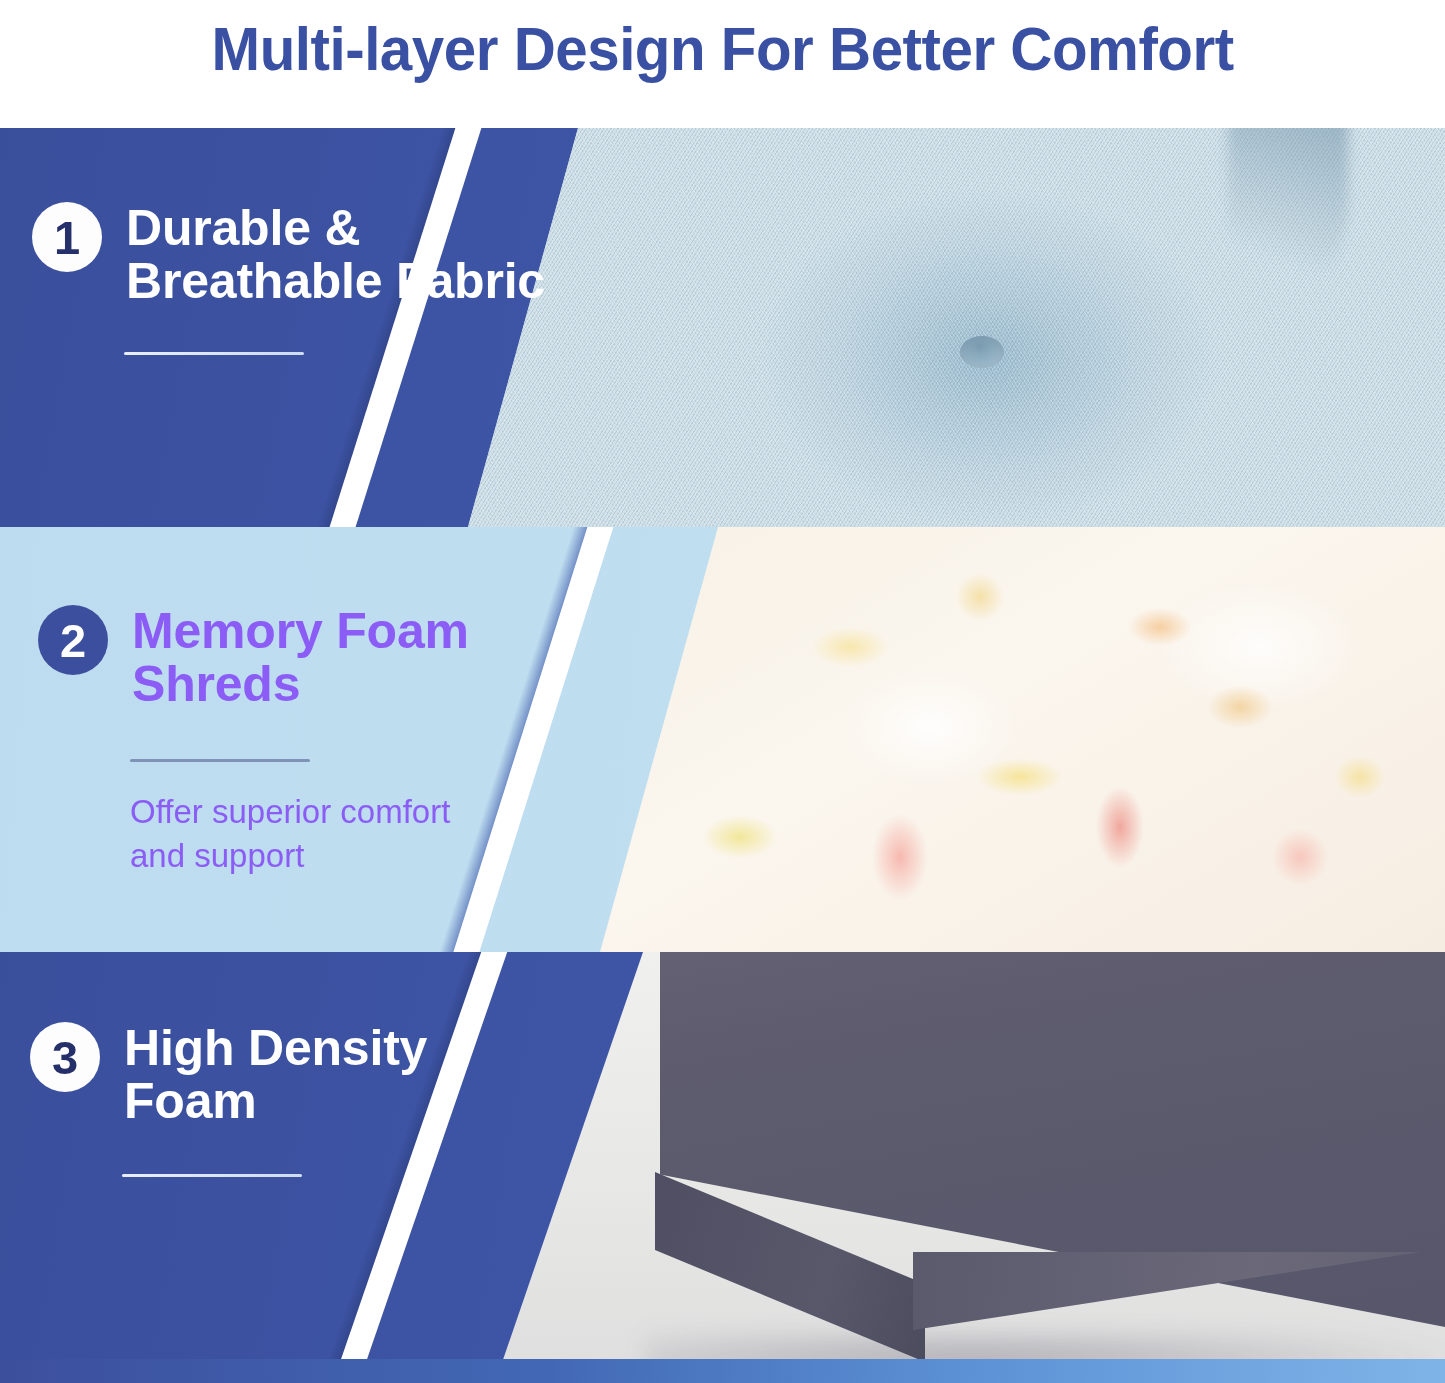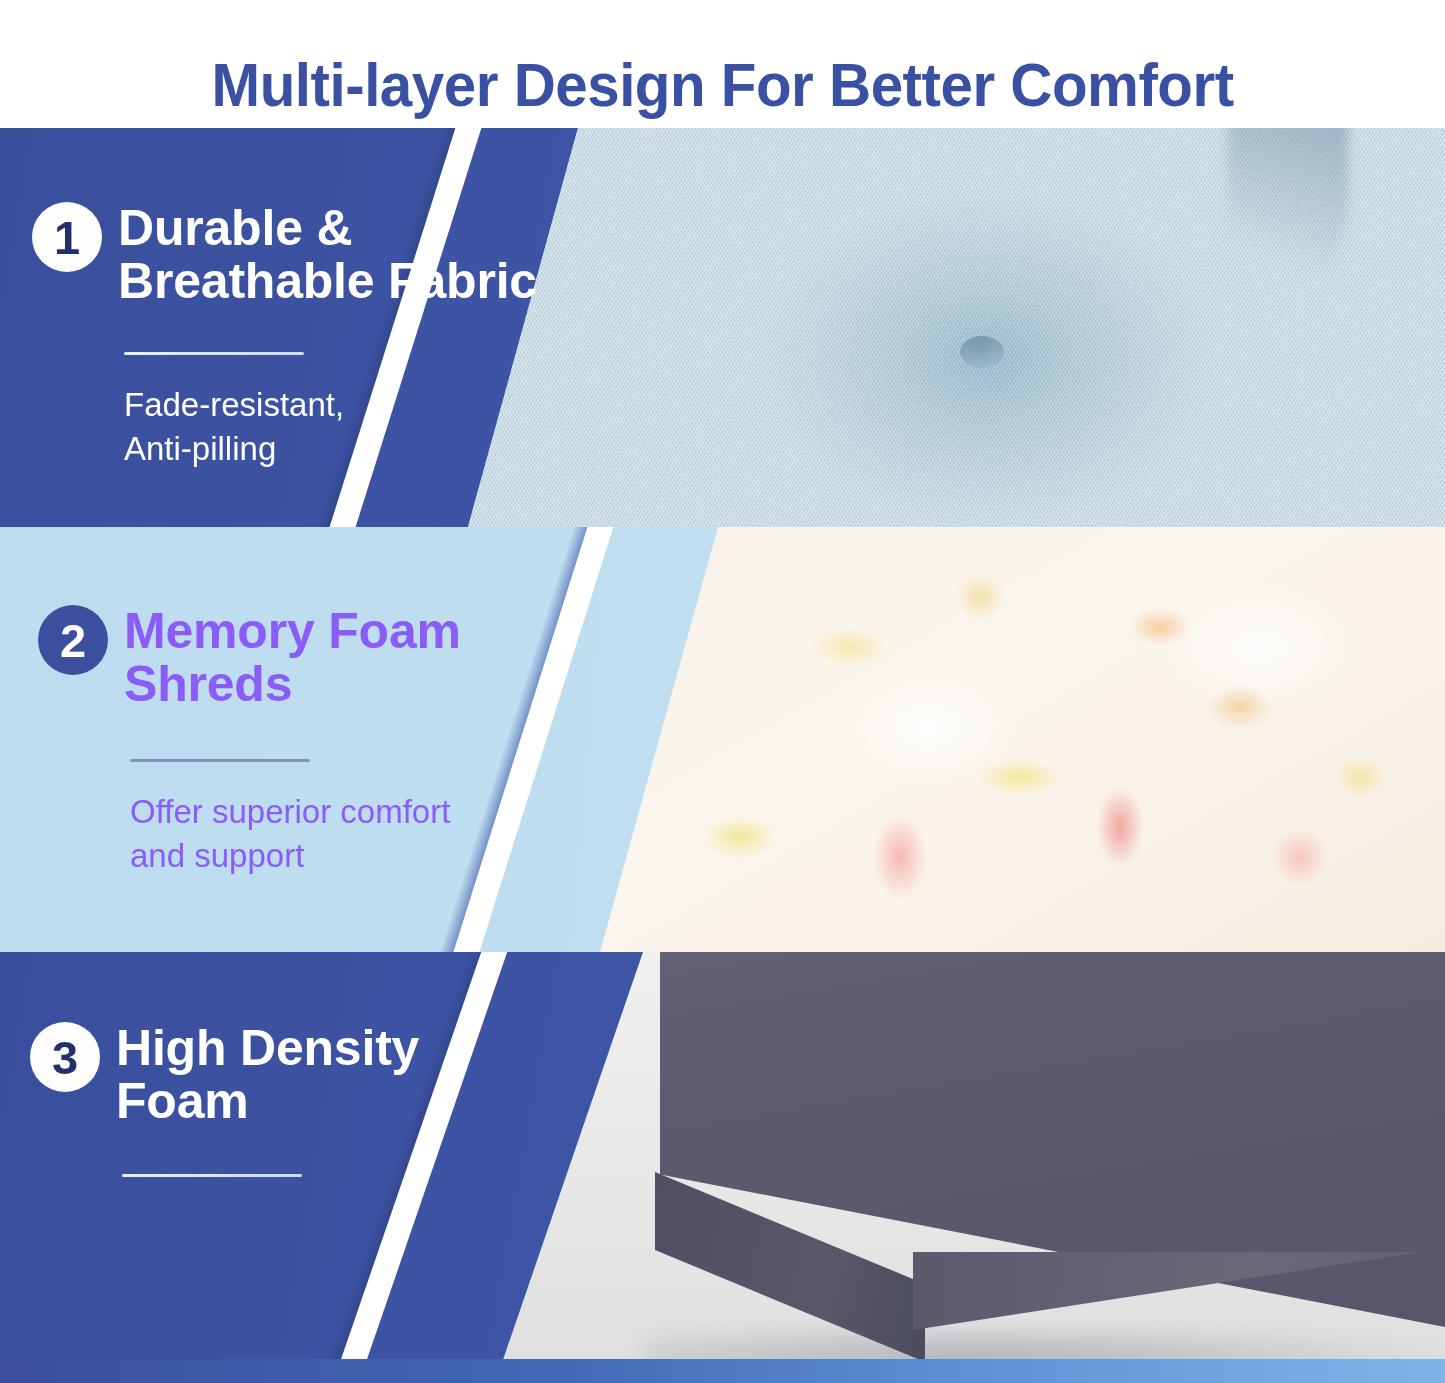--- a/index.html
+++ b/index.html
@@ -1,21 +1,21 @@
 <!DOCTYPE html>
 <html><head>
 <meta charset="utf-8">
 <style>
   html,body{margin:0;padding:0;background:#fff;}
   body{font-family:"Liberation Sans", sans-serif;}
   #page{position:relative;width:1445px;height:1383px;overflow:hidden;background:#ffffff;}
 
   
   .title-bar{position:absolute;left:0;top:0;width:1445px;height:96px;background:#ffffff;
-             display:flex;align-items:center;justify-content:center;margin-top:36px;}
+             display:flex;align-items:center;justify-content:center;}
   .title-text{font-family:"Liberation Sans Narrow","Liberation Sans",sans-serif;
               font-weight:bold;font-size:62px;letter-spacing:-0.5px;color:#3a51a3;
               white-space:nowrap;transform:scaleX(0.94);transform-origin:center;}
 
   
   .panel{position:absolute;left:0;width:1445px;overflow:hidden;}
   .panel-1{top:128px;height:399px;}
   .panel-2{top:527px;height:425px;}
   .panel-3{top:952px;height:431px;}
 
@@ -89,21 +89,21 @@
 
   
   .content{position:absolute;left:0;top:0;width:620px;height:100%;}
   .row-head{position:absolute;display:flex;align-items:flex-start;}
   .badge{width:70px;height:70px;border-radius:50%;flex:0 0 70px;
          display:flex;align-items:center;justify-content:center;
          font-weight:bold;font-size:47px;line-height:1;font-family:"Liberation Sans Narrow","Liberation Sans",sans-serif;}
   .badge-white{background:#fdfdfd;color:#25306a;}
   .badge-navy{background:#3c4f9e;color:#ffffff;}
   .heading{font-family:"Liberation Sans Narrow","Liberation Sans",sans-serif;
-           font-weight:bold;font-size:50px;line-height:1.06;margin-left:16px;
+           font-weight:bold;font-size:50px;line-height:1.06;margin-left:24px;
            white-space:pre-line;letter-spacing:-0.2px;}
   .hr{position:absolute;height:3px;width:180px;border-radius:2px;}
   .body{position:absolute;font-family:"Liberation Sans Narrow","Liberation Sans",sans-serif;
         font-size:33px;line-height:1.32;white-space:pre-line;font-weight:500;}
 
   .t-white{color:#ffffff;}
   .t-navy{color:#8b5cf6;}
   .hr-white{background:linear-gradient(90deg,#e8effa,#cddcf2);}
   .hr-navy{background:#7f93b8;}
 
@@ -143,22 +143,20 @@
     <div class="sep-shadow" style="left:455px;transform:skewX(-17.5deg);"></div>
     <div class="sep-white" style="left:468px;transform:skewX(-17.5deg);"></div>
 
     <div class="content">
       <div class="row-head p1-head">
         <div class="badge badge-white">1</div>
         <div class="heading t-white">Durable &amp;
 Breathable Fabric</div>
       </div>
       <div class="hr hr-white p1-hr"></div>
-      <div class="body t-white p1-body">Fade-resistant,
-Anti-pilling</div>
     </div>
   </div>
 
   <div class="panel panel-2">
     <div class="bg bg-light"></div>
 
     <div class="photo photo-shreds"></div>
     <div class="sep-shadow" style="left:586px;transform:skewX(-17.5deg);background:linear-gradient(90deg,rgba(90,118,185,0),rgba(90,118,185,.85));"></div>
     <div class="sep-white" style="left:600px;transform:skewX(-17.5deg);"></div>
 

